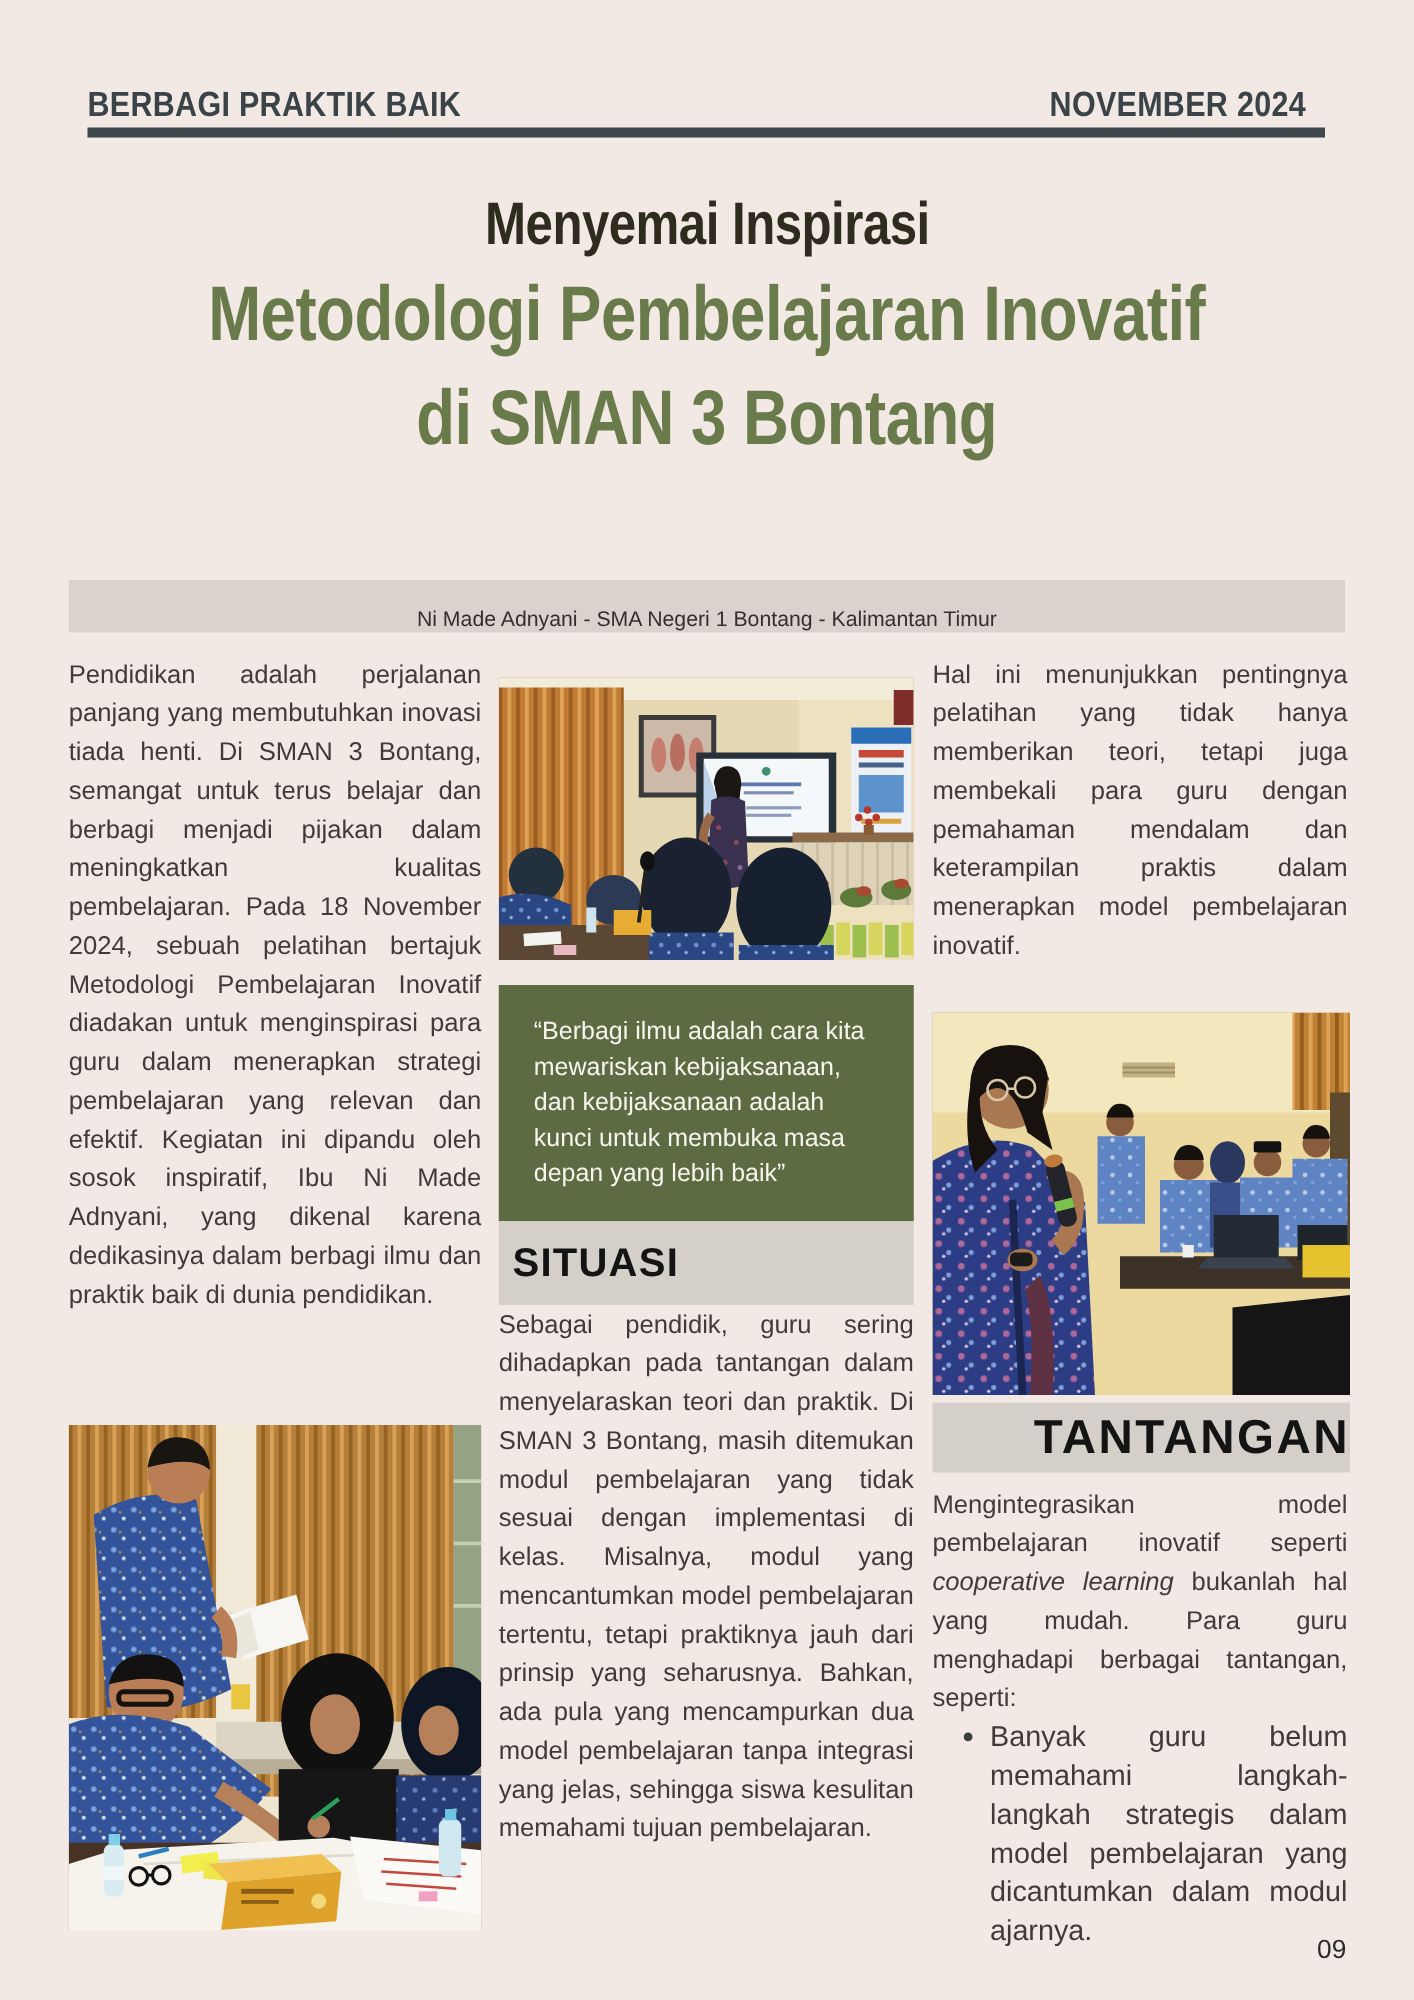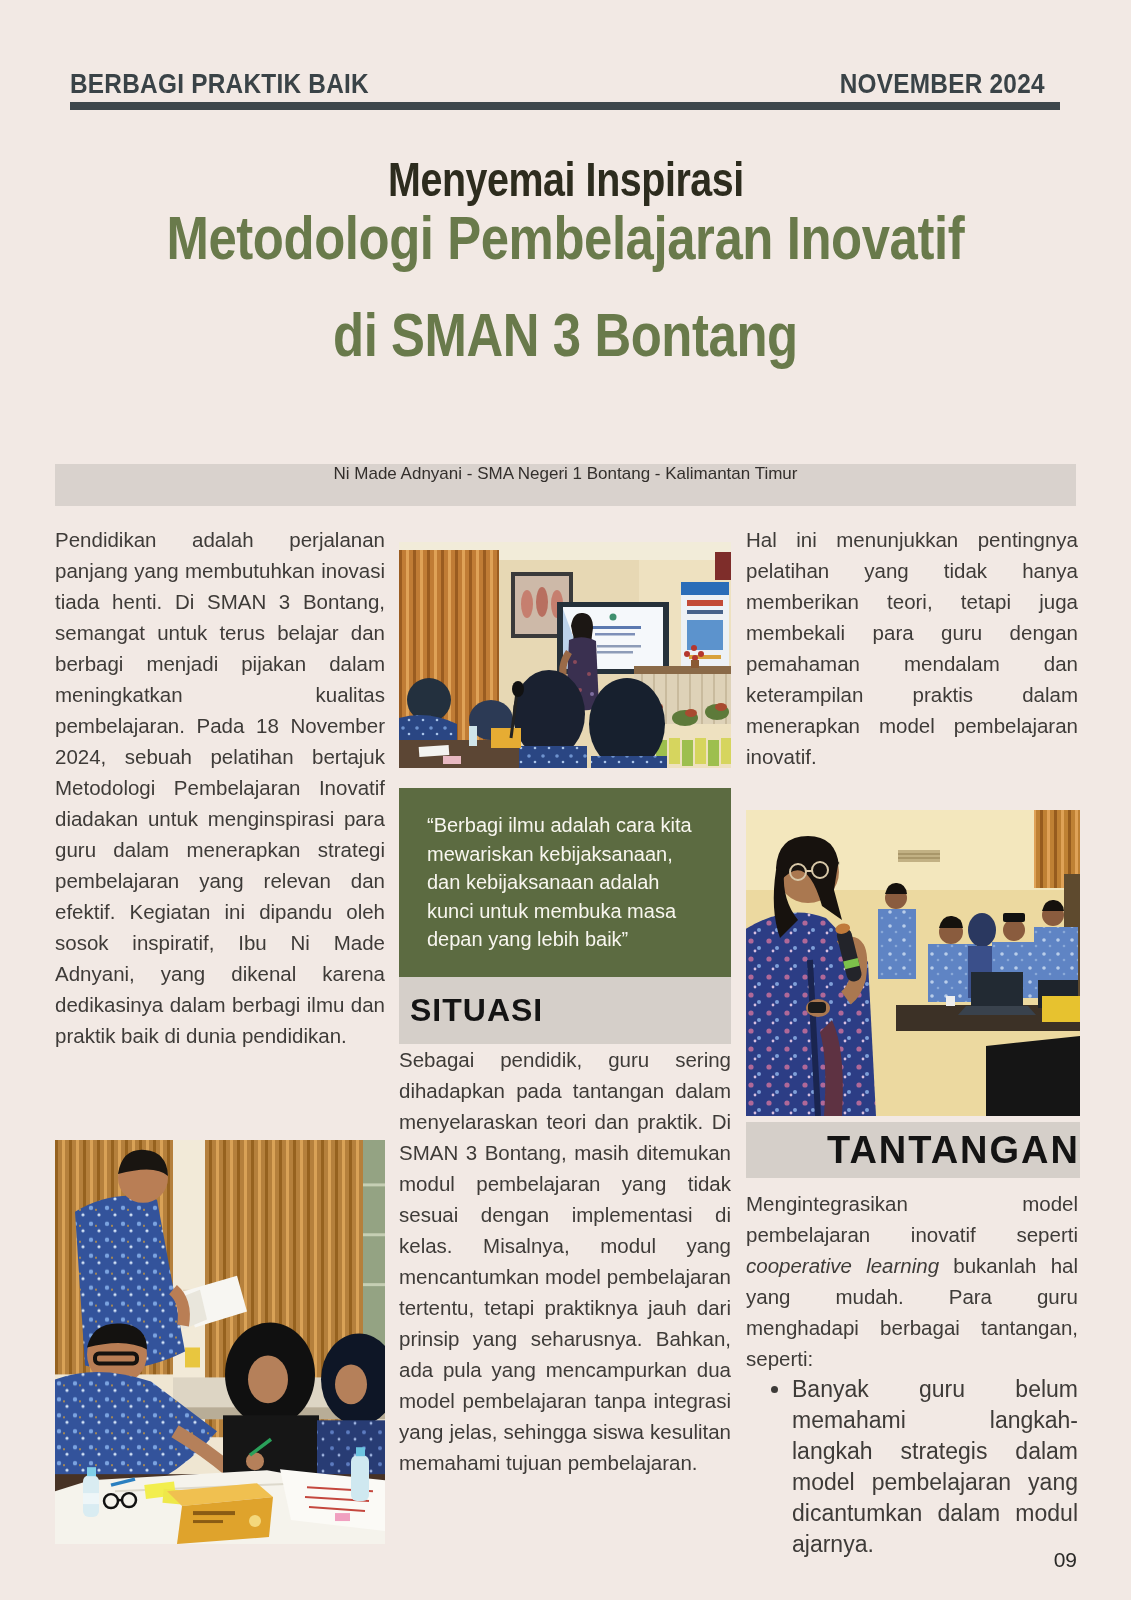--- a/index.html
+++ b/index.html
@@ -12,26 +12,26 @@
   .hdr-right{right:86px;}
   .cond{display:inline-block;transform:scaleX(.87);transform-origin:left center;letter-spacing:.3px;}
   .cond-r{transform-origin:right center;}
   .divider{position:absolute;left:70px;top:102px;width:990px;height:8px;background:#3e474c;}
 
   
   .kicker{position:absolute;left:0;top:156px;width:100%;text-align:center;
           font-size:48px;font-weight:800;color:#2d2c1e;line-height:1;}
   .headline{position:absolute;left:0;width:100%;margin:0;text-align:center;
             font-size:62px;font-weight:800;color:#697a4b;line-height:1;}
-  .hl1{top:207px;} .hl2{top:304px;}
+  .hl1{top:221px;} .hl2{top:304px;}
   .cond-c{display:inline-block;transform:scaleX(.82);transform-origin:center;letter-spacing:-.5px;}
 
   
   .byline-bar{position:absolute;left:55px;top:464px;width:1021px;height:42px;background:#d9d2cd;
-              display:flex;align-items:flex-start;justify-content:center;
+              display:flex;align-items:flex-end;justify-content:center;
               font-size:17px;font-weight:500;color:#332f2c;}
 
   
   .col-text{position:absolute;margin:0;font-size:20.5px;line-height:31px;color:#3e3b38;
             text-align:justify;}
   .p-left-intro{left:55px;top:524px;width:330px;}
   .p-mid-body{left:399px;top:1044px;width:332px;}
   .p-right-intro{left:746px;top:524px;width:332px;}
   .right-body-wrap{position:absolute;left:746px;top:1188px;width:332px;}
   .right-body-wrap p{margin:0;font-size:20.5px;line-height:31px;color:#3e3b38;text-align:justify;}

